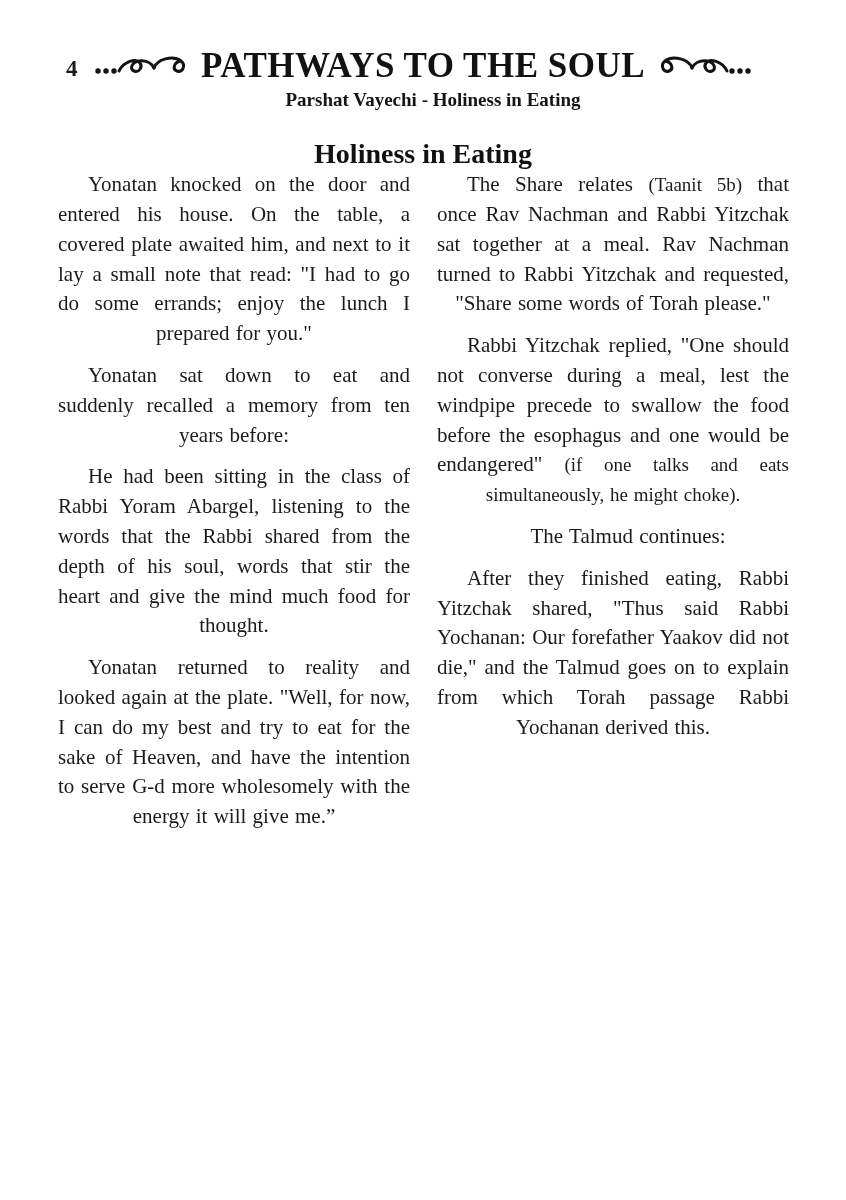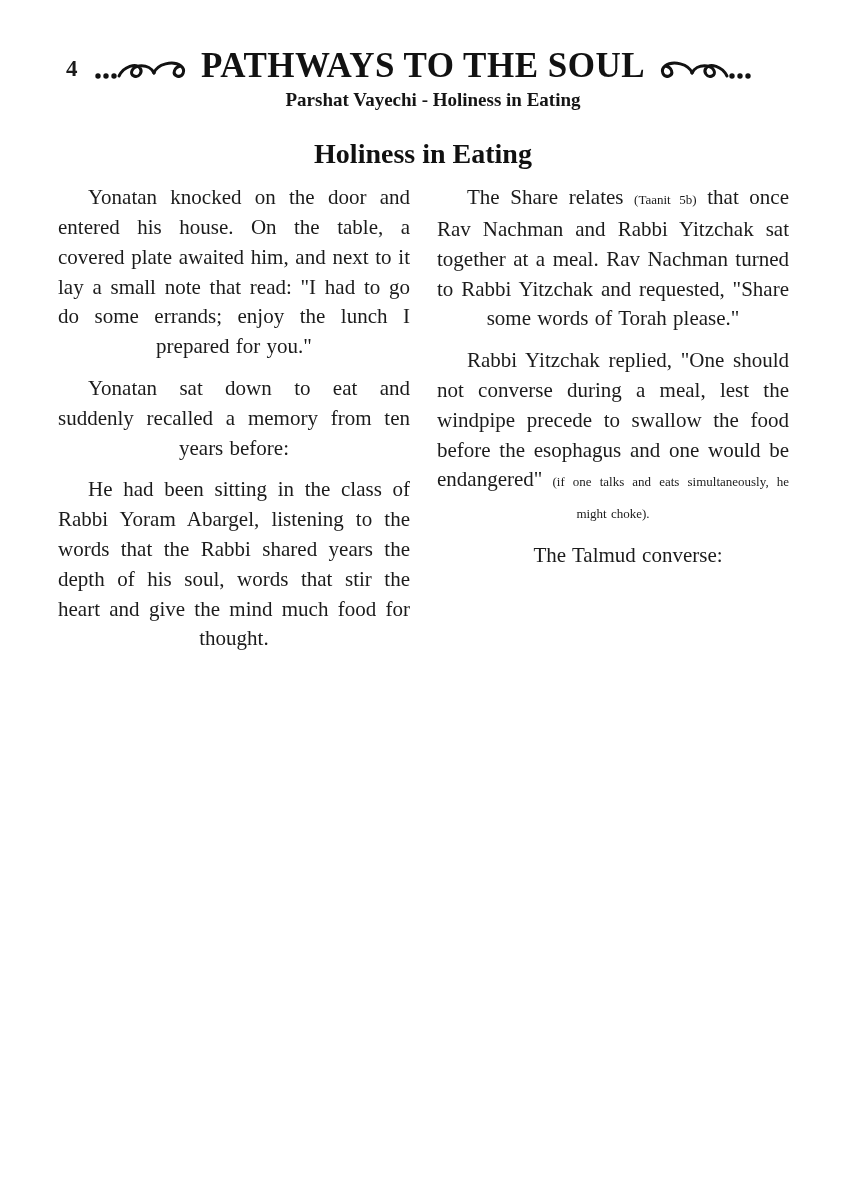--- a/index.html
+++ b/index.html
@@ -23,21 +23,21 @@
     left: 66px;
     top: 56px;
     font-size: 23px;
     font-weight: bold;
     color: #1b1b1b;
   }
   .masthead {
     padding-top: 46px;
     display: flex;
     justify-content: center;
-    align-items: flex-end;
+    align-items: center;
     gap: 8px;
   }
   .pub-title {
     margin: 0;
     font-size: 35px;
     line-height: 1.15;
     font-weight: bold;
     letter-spacing: 0.5px;
     white-space: nowrap;
     color: #121212;
@@ -56,39 +56,38 @@
     margin: 27px 0 0 0;
     text-align: center;
     font-size: 28px;
     font-weight: bold;
     color: #111111;
   }
   .columns {
     display: flex;
     gap: 27px;
     padding: 0 57px 0 58px;
-    margin-top: 13px;
   }
   .col {
     width: 352px;
     flex: 0 0 352px;
   }
   .para {
     margin: 0 0 12px 0;
     font-size: 21px;
     line-height: 29.8px;
     text-align: justify;
     text-align-last: center;
     text-indent: 30px;
     word-spacing: 1px;
     color: #1b1b1b;
   }
   .para.no-indent { text-indent: 0; }
   .para .small {
-    font-size: 13px;
+    font-size: 19px;
   }
 </style>
 </head>
 <body>
 
 <div class="page">
 
   <span class="page-number">4</span>
 
   <header>
@@ -111,22 +110,24 @@
     </div>
     <div class="subtitle">Parshat Vayechi - Holiness in Eating</div>
   </header>
 
   <h2 class="section-title">Holiness in Eating</h2>
 
   <main class="columns">
     <div class="col">
         <p class="para"><span>Yonatan knocked on the door and entered his house. On the table, a covered plate awaited him, and next to it lay a small note that read: "I had to go do some errands; enjoy the lunch I prepared for you."</span></p>
         <p class="para"><span>Yonatan sat down to eat and suddenly recalled a memory from ten years before:</span></p>
-        <p class="para"><span>He had been sitting in the class of Rabbi Yoram Abargel, listening to the words that the Rabbi shared years the depth of his soul, words that stir the heart and give the mind much food for thought.</span></p>
+        <p class="para"><span>He had been sitting in the class of Rabbi Yoram Abargel, listening to the words that the Rabbi shared from the depth of his soul, words that stir the heart and give the mind much food for thought.</span></p>
+        <p class="para"><span>Yonatan returned to reality and looked again at the plate. "Well, for now, I can do my best and try to eat for the sake of Heaven, and have the intention to serve G-d more wholesomely with the energy it will give me.”</span></p>
       </div>
     <div class="col">
         <p class="para"><span>The Share relates </span><span class="small">(Taanit 5b)</span><span> that once Rav Nachman and Rabbi Yitzchak sat together at a meal. Rav Nachman turned to Rabbi Yitzchak and requested, "Share some words of Torah please."</span></p>
         <p class="para"><span>Rabbi Yitzchak replied, "One should not converse during a meal, lest the windpipe precede to swallow the food before the esophagus and one would be endangered" </span><span class="small">(if one talks and eats simultaneously, he might choke).</span></p>
-        <p class="para"><span>The Talmud converse:</span></p>
+        <p class="para"><span>The Talmud continues:</span></p>
+        <p class="para"><span>After they finished eating, Rabbi Yitzchak shared, "Thus said Rabbi Yochanan: Our forefather Yaakov did not die," and the Talmud goes on to explain from which Torah passage Rabbi Yochanan derived this.</span></p>
       </div>
   </main>
 
 </div>
 
 </body></html>

